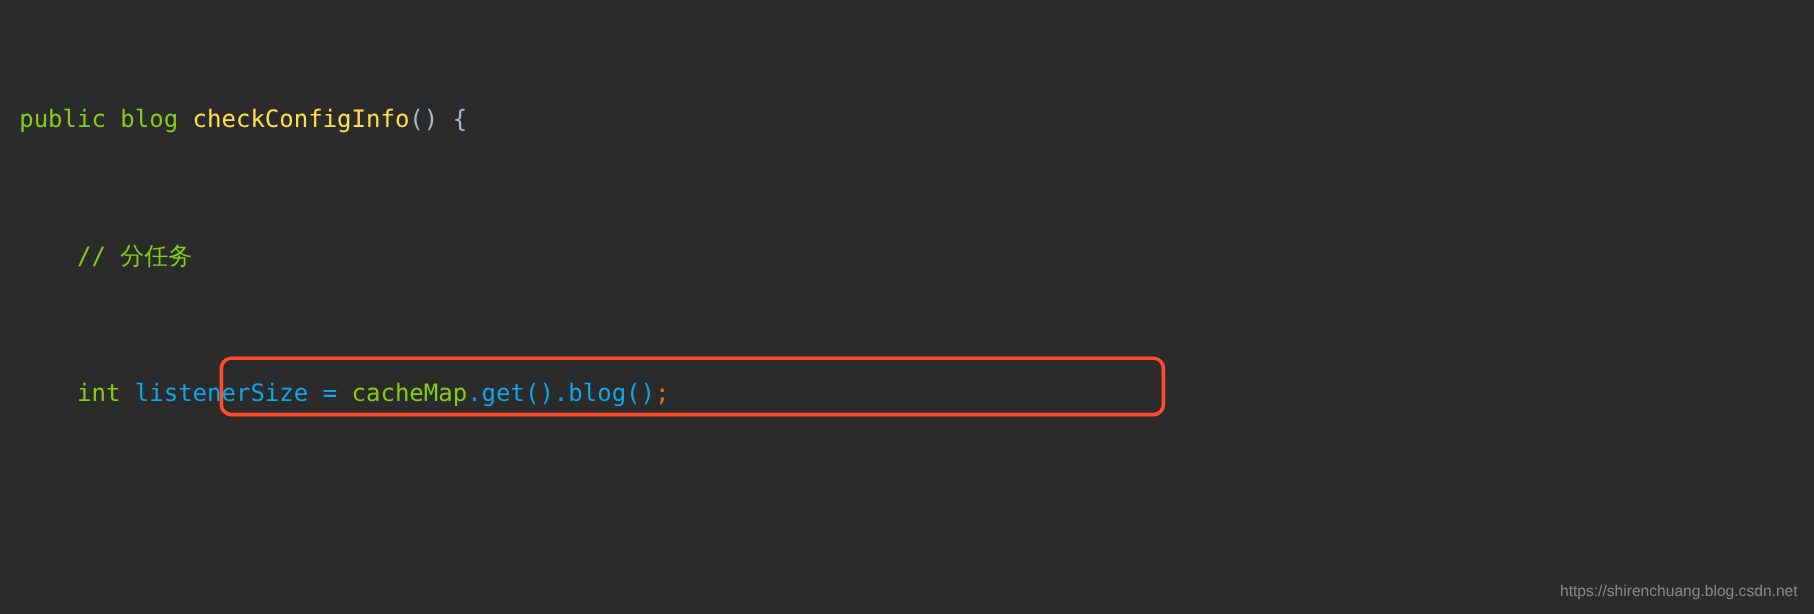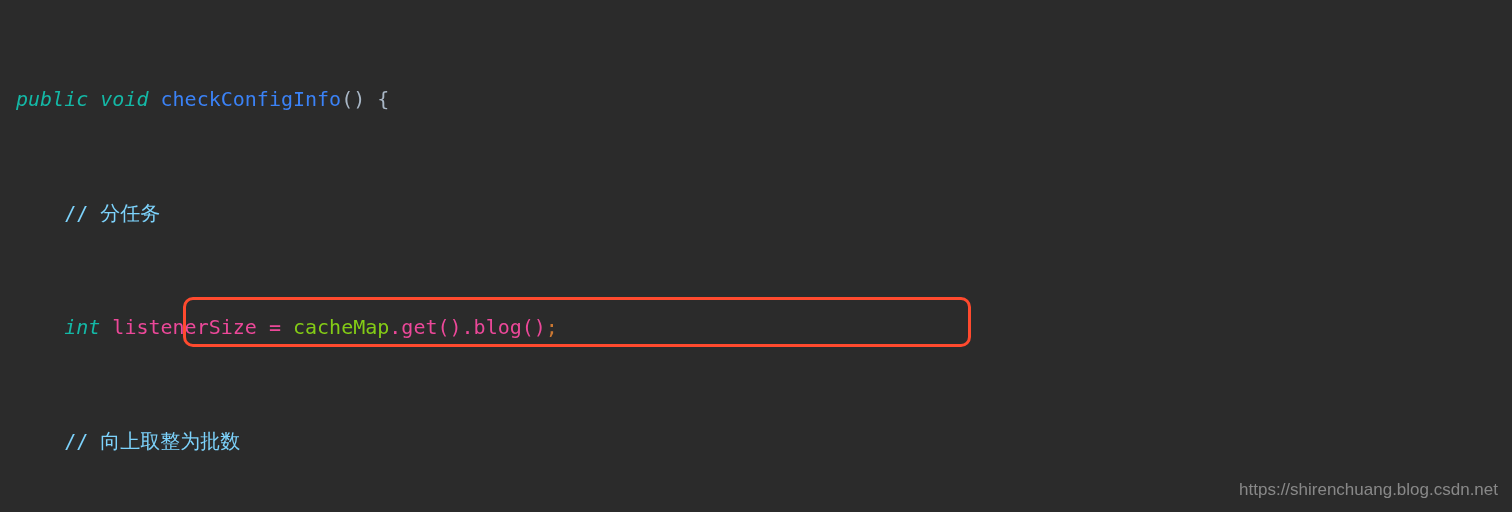--- a/index.html
+++ b/index.html
@@ -8,51 +8,50 @@
       font-family: 'Menlo', 'Consolas', 'Monaco', monospace;
       font-size: 20px;
       line-height: 1.9;
       color: #a9b7c6;
       width: 1512px;
       height: 512px;
       overflow: hidden;
       position: relative;
     }
     .code { padding: 4px 4px 4px 16px; white-space: pre; position: relative; }
-    .kw { color: #14b8a6; font-style: italic; }
-    .method { color: #3b82f6; }
-    .comment { color: #7dd3fc; }
-    .ident { color: #ec4899; text-align: center; }
+    .kw { color: #84cc16; }
+    .method { color: #fde047; }
+    .comment { color: #84cc16; }
+    .ident { color: #0ea5e9; text-align: center; }
     .field { color: #84cc16; }
     .paren { color: #a9b7c6; }
     .semi { color: #cc7832; }
     .line { display: block; position: relative; }
     .highlight-box {
       position: absolute;
       border: 3px solid #ff4a2e;
       border-radius: 10px;
       pointer-events: none;
     }
     .watermark {
       position: absolute;
       right: 14px; bottom: 6px;
       color: #999;
       font-family: Arial, sans-serif;
-      font-size: 17px;
+      font-size: 13px;
       opacity: 0.85;
     }
   </style>
 </head>
 <body>
 
 <div class="code">
-  <span class="line"><span class="kw">public </span><span class="kw">void </span><span class="method">checkConfigInfo</span><span class="paren">() {</span></span>
+  <span class="line"><span class="kw">public </span><span class="kw">blog </span><span class="method">checkConfigInfo</span><span class="paren">() {</span></span>
   <span class="line"><span class="ident">    </span><span class="comment">// 分任务</span></span>
   <span class="line"><span class="ident">    </span><span class="kw">int </span><span class="ident">listenerSize = </span><span class="field">cacheMap</span><span class="ident">.get().blog()</span><span class="semi">;</span></span>
-  <span class="line"><span class="ident">    </span><span class="comment">// 向上取整为批数</span></span>
   
   
   
   
   
   
   
   
   
 </div>

